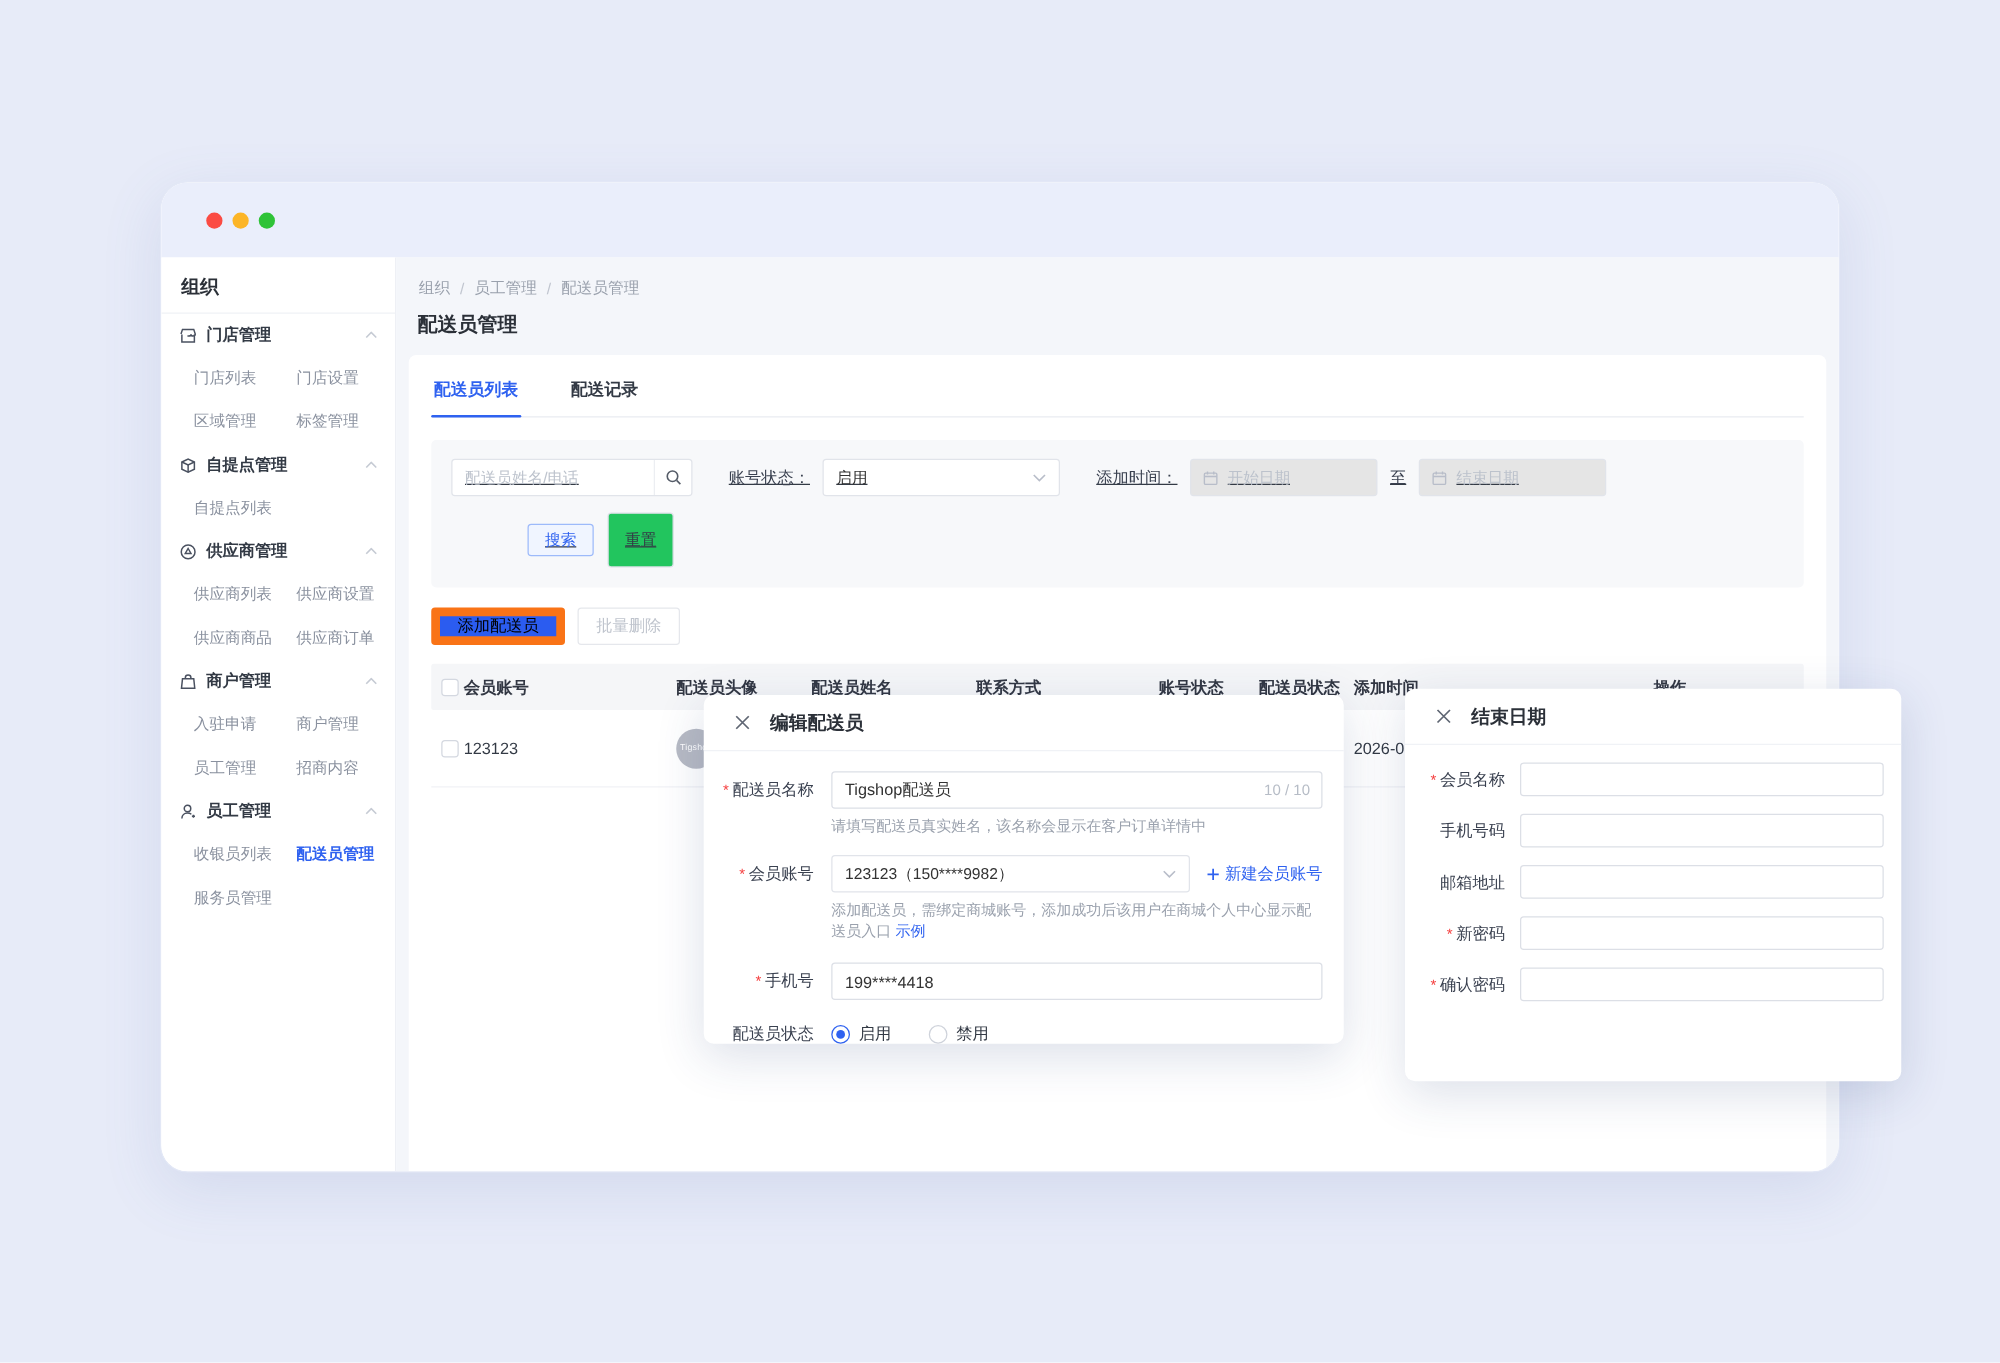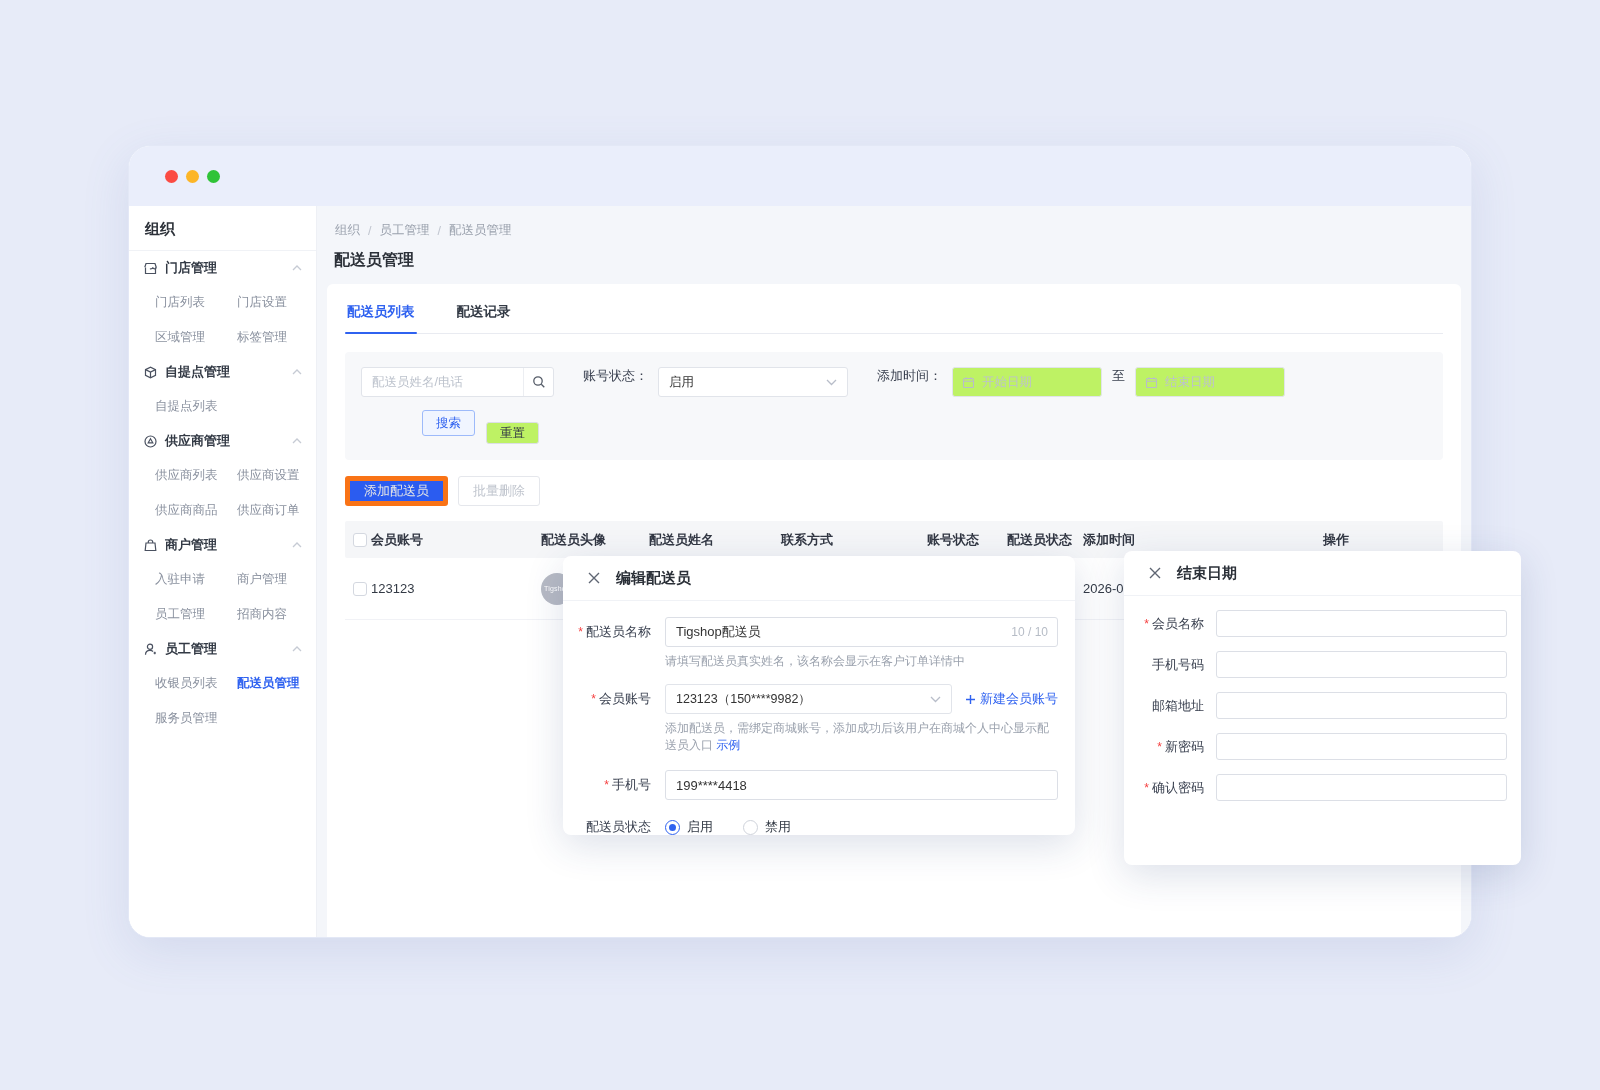--- a/index.html
+++ b/index.html
@@ -42,40 +42,40 @@
   .crumbs .sep { color:#c0c5cf; }
   .page-title { font-size:16px; font-weight:bold; color:#2b3038; padding:11px 0 0 17px; }
   .card { flex:1; margin:13px 10px 0 10px; background:#fff; border-radius:6px 6px 0 0; padding:15px 18px; min-height:0; }
 
   .tabs { display:flex; gap:38px; border-bottom:1px solid #e9ebf1; }
   .tab { font-size:13.5px; font-weight:600; color:#333a45; padding:4px 2px 12px; cursor:pointer; position:relative; }
   .tab.active { color:#2f62f0; }
   .tab.active::after { content:""; position:absolute; left:0; right:0; bottom:-1px; height:2px; background:#2f62f0; border-radius:1px; }
 
   .filterbox { margin-top:18px; background:#f7f8fa; border-radius:4px; padding:15px 16px 16px; }
-  .frow { display:flex; align-items:flex-start; }
+  .frow { display:flex; align-items:center;text-decoration:underline; }
   .frow + .frow { margin-top:13px; }
   .search-group { display:flex; width:193px; height:30px; background:#fff; border:1px solid #e1e4ea; border-radius:3px; overflow:hidden; }
   .search-group input { flex:1; border:0; outline:0; padding:0 10px; font-size:12.5px; color:#333; background:transparent; min-width:0; }
   .search-group input::placeholder { color:#bcc2cc; }
   .search-btn { width:30px; display:flex; align-items:center; justify-content:center; border-left:1px solid #eceef2; cursor:pointer; }
   .flabel { font-size:13px; color:#3a4150; margin:0 10px 0 29px; white-space:nowrap; }
   .select { height:30px; background:#fff; border:1px solid #e1e4ea; border-radius:3px; display:flex; align-items:center; padding:0 10px; font-size:12.5px; color:#333; cursor:pointer; }
   .select .sval { flex:1; }
   .select.w190 { width:190px; }
-  .date-input { width:150px; height:30px; background:#bef264; border:1px solid #e1e4ea; border-radius:3px; display:flex; align-items:center; padding:0 9px; gap:7px; }
+  .date-input { width:150px; height:30px; background:#e5e5e5; border:1px solid #e1e4ea; border-radius:3px; display:flex; align-items:center; padding:0 9px; gap:7px; }
   .date-input input { border:0; outline:0; width:100%; font-size:12.5px; background:transparent; color:#333; }
   .date-input input::placeholder { color:#bcc2cc; }
   .to-label { font-size:13px; color:#3a4150; margin:0 10px; }
   .btn { display:inline-flex; align-items:center; justify-content:center; border-radius:3px; font-size:12.5px; cursor:pointer; }
   .btn-search { height:26px; padding:0 13px; margin-left:61px; background:#f0f5ff; border:1px solid #9dbafa; color:#2f62f0; }
-  .btn-reset { height:22px; padding:0 13px; margin-left:11px; background:#bef264; border:1px solid #dcdfe6; color:#333a45;margin-top:12px; }
+  .btn-reset { height:44px; padding:0 13px; margin-left:11px; background:#22c55e; border:1px solid #dcdfe6; color:#333a45; }
 
   .toolbar { margin-top:16px; display:flex; }
-  .btn-primary { height:30px; padding:0 14px; background:#2b5cf0; border:5px solid #f97316; color:#e5e5e5; font-size:13px; }
+  .btn-primary { height:30px; padding:0 14px; background:#2b5cf0; border:7px solid #f97316; color:#000000; font-size:13px; }
   .btn-disabled { height:30px; padding:0 14px; margin-left:10px; background:#fff; border:1px solid #e5e7ec; color:#bfc4cd; font-size:13px; cursor:not-allowed; }
 
   
   .tbl { margin-top:15px; font-size:13px; }
   .thead { display:flex; align-items:center; height:37px; background:#f5f6f8; border-radius:2px; font-weight:600; color:#323743; }
   .trow { display:flex; align-items:center; height:62px; border-bottom:1px solid #f1f2f6; color:#333a45; }
   .c-check { width:26px; padding-left:8px; }
   .c-account { width:170px; } .c-avatar { width:108px; } .c-name { width:132px; }
   .c-contact { width:146px; } .c-st1 { width:80px; } .c-st2 { width:76px; }
   .c-time { width:240px; } .c-ops { flex:1; }

